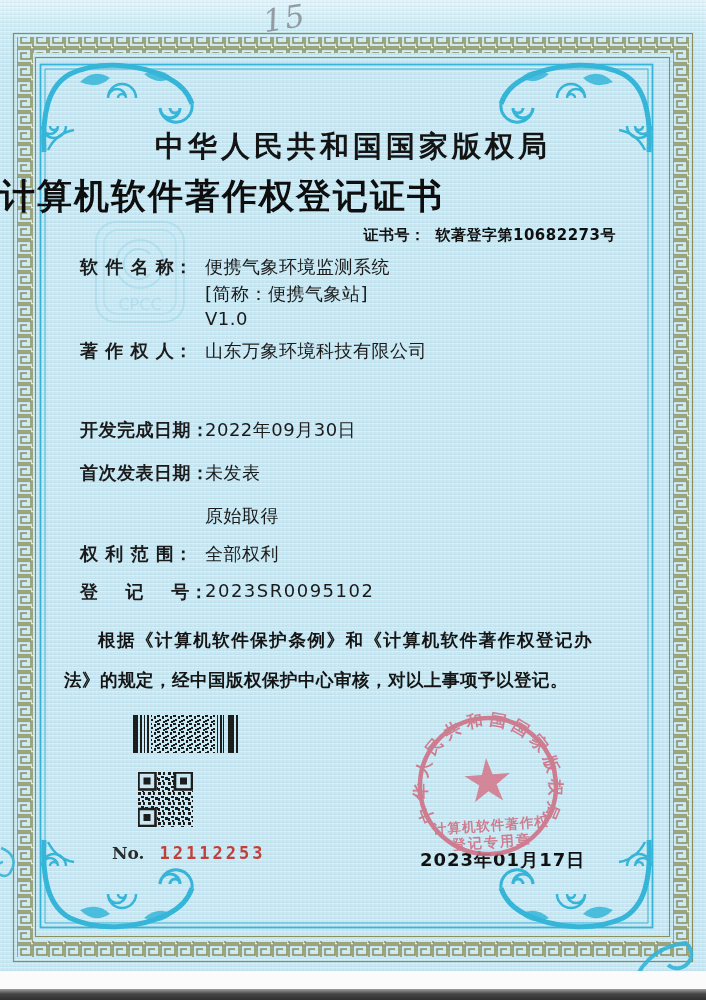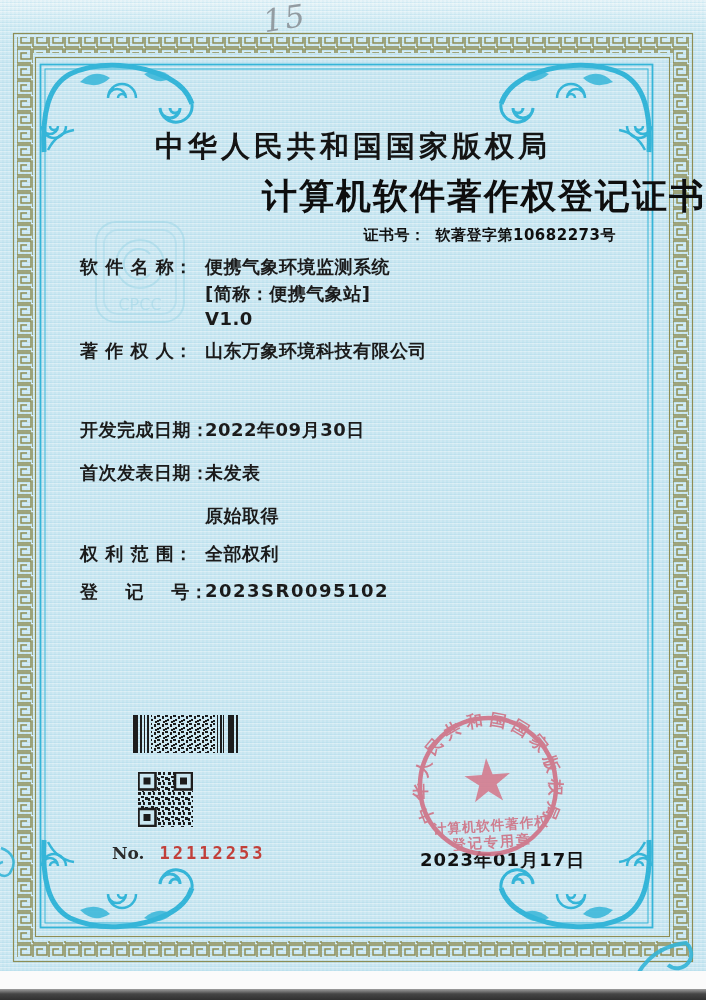--- a/index.html
+++ b/index.html
@@ -17,31 +17,31 @@
     position:absolute;left:263px;top:0px;font-family:"DejaVu Serif",serif;
     font-style:italic;font-size:31px;color:#878e94;transform:rotate(-9deg);
     letter-spacing:2px;opacity:.85;
   }
   .org-title{
     position:absolute;left:0;top:127px;width:706px;text-align:center;
     font-family:"DejaVu Serif",serif;font-weight:700;font-size:29px;
     letter-spacing:4px;color:#141414;
   }
   .cert-title{
-    position:absolute;left:0;top:173px;width:706px;text-align:right;
+    position:absolute;left:0;top:173px;width:706px;text-align:left;
     font-family:"DejaVu Serif",serif;font-weight:900;font-size:35px;
     letter-spacing:2px;color:#0e0e0e;
   }
   .certno{
     position:absolute;top:226px;right:90px;font-size:15px;font-weight:700;
     letter-spacing:.5px;color:#101010;
   }
   .certno .lbl{margin-right:10px;text-align:center;}
   .flabel{position:absolute;left:80px;font-size:18px;font-weight:700;letter-spacing:.5px;white-space:pre;}
-  .fvalue{position:absolute;left:205px;font-size:18px;font-weight:700;letter-spacing:.5px;white-space:pre;}
+  .fvalue{position:absolute;left:205px;font-size:18px;font-weight:400;letter-spacing:.5px;white-space:pre;}
   .r-name{top:255px;} .r-alias{top:282px;} .r-ver{top:308px;}
   .r-owner{top:339px;}
   .r-dev{top:418px;} .r-pub{top:461px;} .r-acq{top:504px;}
   .r-scope{top:542px;} .r-reg{top:580px;}
   .r-reg-val{letter-spacing:1.5px;}
   .statement{
     position:absolute;left:64px;top:620px;width:528px;margin:0;
     font-size:17.5px;line-height:40px;font-weight:600;letter-spacing:.5px;
     text-align:justify;text-indent:34px;color:#151515;
   }
@@ -152,20 +152,21 @@
   <div class="fvalue r-pub">未发表</div>
 
   <div class="fvalue r-acq">原始取得</div>
 
   <div class="flabel r-scope">权 利 范 围：</div>
   <div class="fvalue r-scope">全部权利</div>
 
   <div class="flabel r-reg">登    记    号：</div>
   <div class="fvalue r-reg r-reg-val">2023SR0095102</div>
 
+  <p class="statement">根据《计算机软件保护条例》和《计算机软件著作权登记办法》的规定，经中国版权保护中心审核，对以上事项予以登记。</p>
 
   <svg class="barcode" width="106" height="38" viewBox="0 0 106 38">
     <g fill="#1d1d1d">
       <rect x="0" y="0" width="5" height="38"></rect>
       <rect x="7" y="0" width="2" height="38"></rect>
       <rect x="11" y="0" width="1" height="38"></rect>
       <rect x="14" y="0" width="2" height="38"></rect>
       <rect x="18" y="0" width="64" height="38" fill="url(#bcnoise)"></rect>
       <rect x="40" y="0" width="3" height="38" fill="url(#bcnoise)"></rect>
       <rect x="84" y="0" width="1" height="38"></rect>

